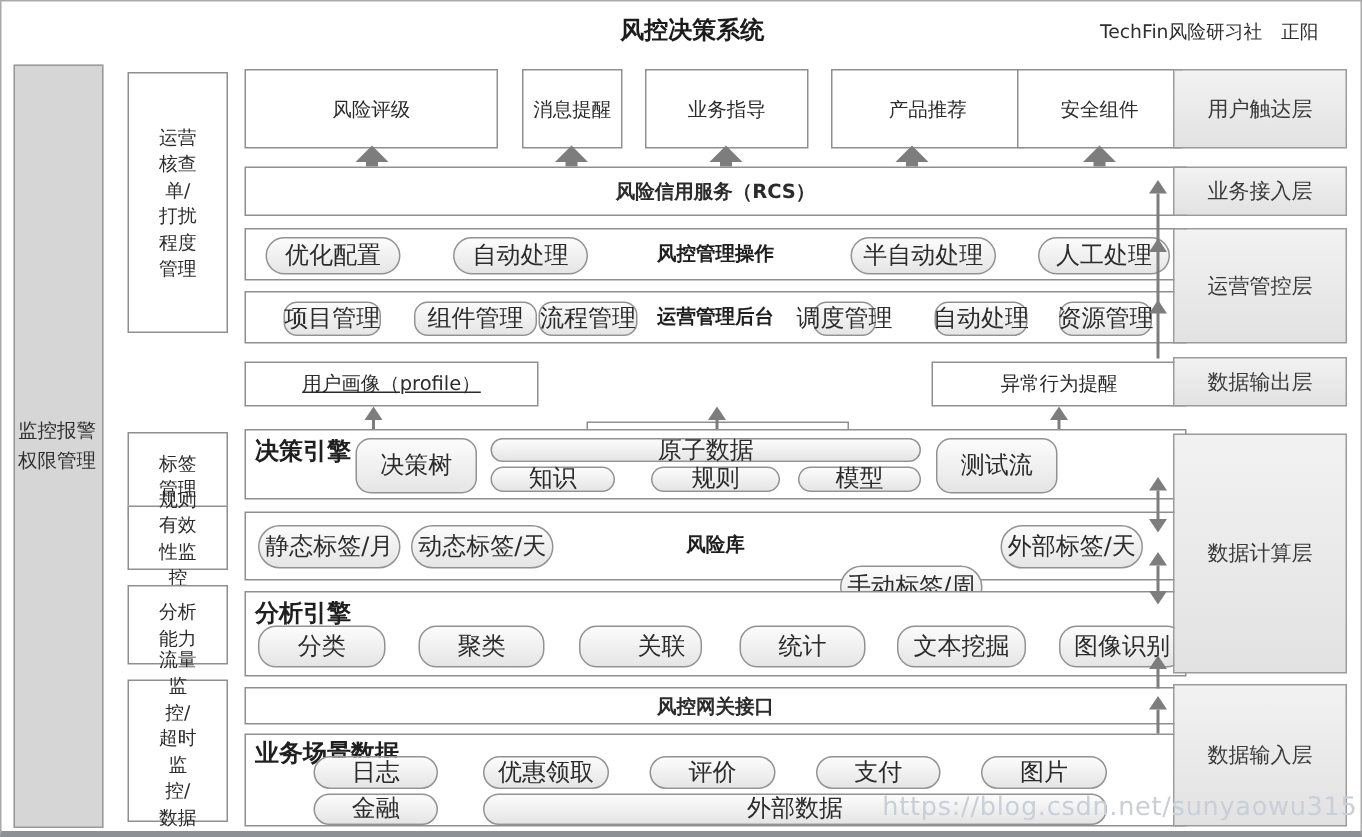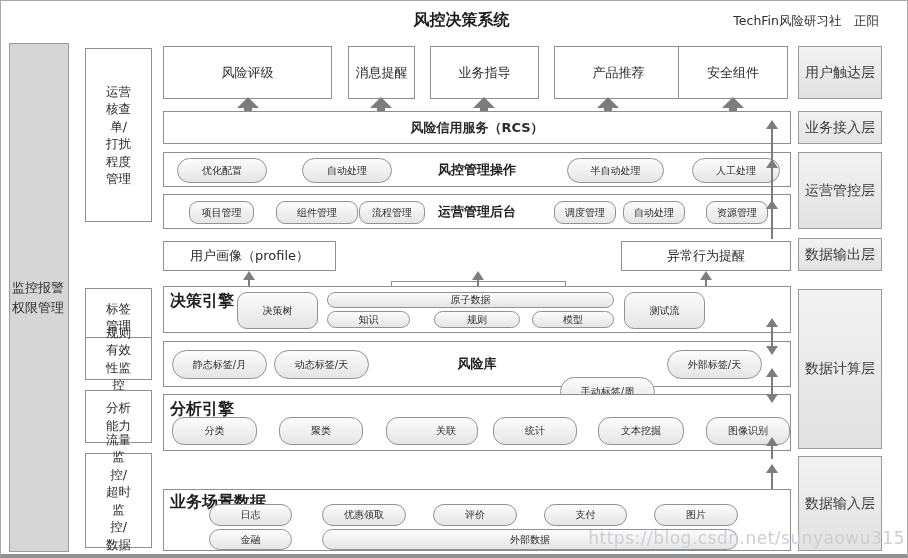--- a/index.html
+++ b/index.html
@@ -10,24 +10,24 @@
   .credit{position:absolute;right:28px;top:12px;font-size:12.5px;color:#2e2e2e;white-space:pre;}
   .box{position:absolute;background:#fff;border:1px solid #8f8f8f;display:flex;align-items:center;justify-content:center;
        font-size:13px;color:#2b2b2b;box-sizing:border-box;text-align:center;}
   .holder{display:block;}
   .bold{font-weight:bold;}
   .leftbar{position:absolute;left:8px;top:42px;width:60px;height:509px;background:#d6d6d6;border:1px solid #9a9a9a;
            display:flex;align-items:center;justify-content:center;text-align:left;font-size:13px;color:#2f2f2f;
            box-sizing:border-box;line-height:1.5;padding:2px;}
   .sbox{position:absolute;left:84px;width:67px;background:#fff;border:1px solid #8f8f8f;display:flex;align-items:center;
         justify-content:center;text-align:center;font-size:12.5px;color:#2b2b2b;padding:18px;box-sizing:border-box;line-height:1.4;}
-  .layer{position:absolute;left:797px;width:84px;background:linear-gradient(180deg,#f2f2f2 0%,#e2e2e2 100%);
+  .layer{position:absolute;left:781px;width:116px;background:linear-gradient(180deg,#f2f2f2 0%,#e2e2e2 100%);
          border:1px solid #9a9a9a;display:flex;align-items:center;justify-content:center;font-size:14px;color:#3a3a3a;
          box-sizing:border-box;}
-  .pill{position:absolute;display:flex;align-items:center;justify-content:center;font-size:10px;color:#2b2b2b;
+  .pill{position:absolute;display:flex;align-items:center;justify-content:center;font-size:16px;color:#2b2b2b;
         border:1px solid #929292;background:linear-gradient(180deg,#fcfcfc 0%,#e5e5e5 100%);box-sizing:border-box;
         white-space:nowrap;}
   .rowlabel{position:absolute;font-weight:bold;font-size:16px;color:#1f1f1f;}
   .ctr-label{position:absolute;left:0;right:0;text-align:center;font-weight:bold;font-size:13px;color:#1f1f1f;}
   .vline{position:absolute;width:2px;background:#7d7d7d;}
   .tri-up{position:absolute;width:0;height:0;border-left:6px solid transparent;border-right:6px solid transparent;
           border-bottom:9px solid #7d7d7d;}
   .tri-down{position:absolute;width:0;height:0;border-left:6px solid transparent;border-right:6px solid transparent;
           border-top:9px solid #7d7d7d;}
   .blockarrow{position:absolute;width:22px;top:96px;}
@@ -89,26 +89,26 @@
     <div class="pill" style="left:138px;top:5px;width:90px;height:25px;border-radius:13px;">自动处理</div>
     <div class="pill" style="left:403px;top:5px;width:97px;height:25px;border-radius:13px;">半自动处理</div>
     <div class="pill" style="left:528px;top:5px;width:88px;height:25px;border-radius:13px;">人工处理</div>
   </div>
 
   <div class="box holder" style="left:162px;top:193px;width:628px;height:35px;">
     <div class="ctr-label" style="top:0;line-height:33px;">运营管理后台</div>
     <div class="pill" style="left:25px;top:6px;width:65px;height:23px;border-radius:9px;">项目管理</div>
     <div class="pill" style="left:112px;top:6px;width:82px;height:23px;border-radius:9px;">组件管理</div>
     <div class="pill" style="left:195px;top:6px;width:66px;height:23px;border-radius:9px;">流程管理</div>
-    <div class="pill" style="left:390px;top:6px;width:62px;height:23px;border-radius:9px;text-align:right;">调度管理</div>
+    <div class="pill" style="left:378px;top:6px;width:42px;height:23px;border-radius:9px;text-align:right;">调度管理</div>
     <div class="pill" style="left:459px;top:6px;width:62px;height:23px;border-radius:9px;">自动处理</div>
     <div class="pill" style="left:542px;top:6px;width:62px;height:23px;border-radius:9px;">资源管理</div>
   </div>
 
-  <div class="box" style="left:162px;top:240px;width:173px;height:30px;">用户画像（profile）</div>
+  <div class="box" style="left:162px;top:240px;width:196px;height:30px;text-decoration:underline;">用户画像（profile）</div>
   <div class="box" style="left:390px;top:240px;width:175px;height:30px;margin-top:40px;">用户风险 分数&amp;等级</div>
   <div class="box" style="left:620px;top:240px;width:170px;height:30px;">异常行为提醒</div>
 
   <div class="box holder" style="left:162px;top:285px;width:628px;height:47px;">
     <div class="rowlabel" style="left:6px;top:4px;">决策引擎</div>
     <div class="pill" style="left:73px;top:5px;width:81px;height:37px;border-radius:10px;">决策树</div>
     <div class="pill" style="left:163px;top:5px;width:287px;height:16px;border-radius:9px;">原子数据</div>
     <div class="pill" style="left:163px;top:24px;width:83px;height:17px;border-radius:9px;">知识</div>
     <div class="pill" style="left:270px;top:24px;width:86px;height:17px;border-radius:9px;">规则</div>
     <div class="pill" style="left:368px;top:24px;width:82px;height:17px;border-radius:9px;">模型</div>
@@ -120,26 +120,27 @@
     <div class="pill" style="left:8px;top:8px;width:95px;height:29px;border-radius:15px;">静态标签/月</div>
     <div class="pill" style="left:110px;top:8px;width:95px;height:29px;border-radius:15px;">动态标签/天</div>
     <div class="pill" style="left:396px;top:8px;width:95px;height:29px;border-radius:15px;margin-top:27px;">手动标签/周</div>
     <div class="pill" style="left:503px;top:8px;width:95px;height:29px;border-radius:15px;">外部标签/天</div>
   </div>
 
   <div class="box holder" style="left:162px;top:393px;width:628px;height:57px;">
     <div class="rowlabel" style="left:6px;top:4px;">分析引擎</div>
     <div class="pill" style="left:8px;top:22px;width:85px;height:28px;border-radius:12px;">分类</div>
     <div class="pill" style="left:115px;top:22px;width:84px;height:28px;border-radius:12px;">聚类</div>
-    <div class="pill" style="left:222px;top:22px;width:92px;height:28px;border-radius:12px;padding-left:28px;">关联</div>
+    <div class="pill" style="left:222px;top:22px;width:82px;height:28px;border-radius:12px;padding-left:28px;">关联</div>
     <div class="pill" style="left:329px;top:22px;width:84px;height:28px;border-radius:12px;">统计</div>
     <div class="pill" style="left:434px;top:22px;width:86px;height:28px;border-radius:12px;">文本挖掘</div>
     <div class="pill" style="left:542px;top:22px;width:84px;height:28px;border-radius:12px;">图像识别</div>
   </div>
 
+  <div class="box bold" style="left:162px;top:457px;width:628px;height:25px;">风控网关接口</div>
 
   <div class="box holder" style="left:162px;top:488px;width:628px;height:62px;">
     <div class="rowlabel" style="left:6px;top:2px;">业务场景数据</div>
     <div class="pill" style="left:45px;top:14px;width:83px;height:22px;border-radius:11px;">日志</div>
     <div class="pill" style="left:158px;top:14px;width:84px;height:22px;border-radius:11px;">优惠领取</div>
     <div class="pill" style="left:269px;top:14px;width:84px;height:22px;border-radius:11px;">评价</div>
     <div class="pill" style="left:380px;top:14px;width:83px;height:22px;border-radius:11px;">支付</div>
     <div class="pill" style="left:490px;top:14px;width:84px;height:22px;border-radius:11px;">图片</div>
     <div class="pill" style="left:45px;top:39px;width:83px;height:21px;border-radius:11px;">金融</div>
     <div class="pill" style="left:158px;top:39px;width:416px;height:21px;border-radius:11px;">外部数据</div>

